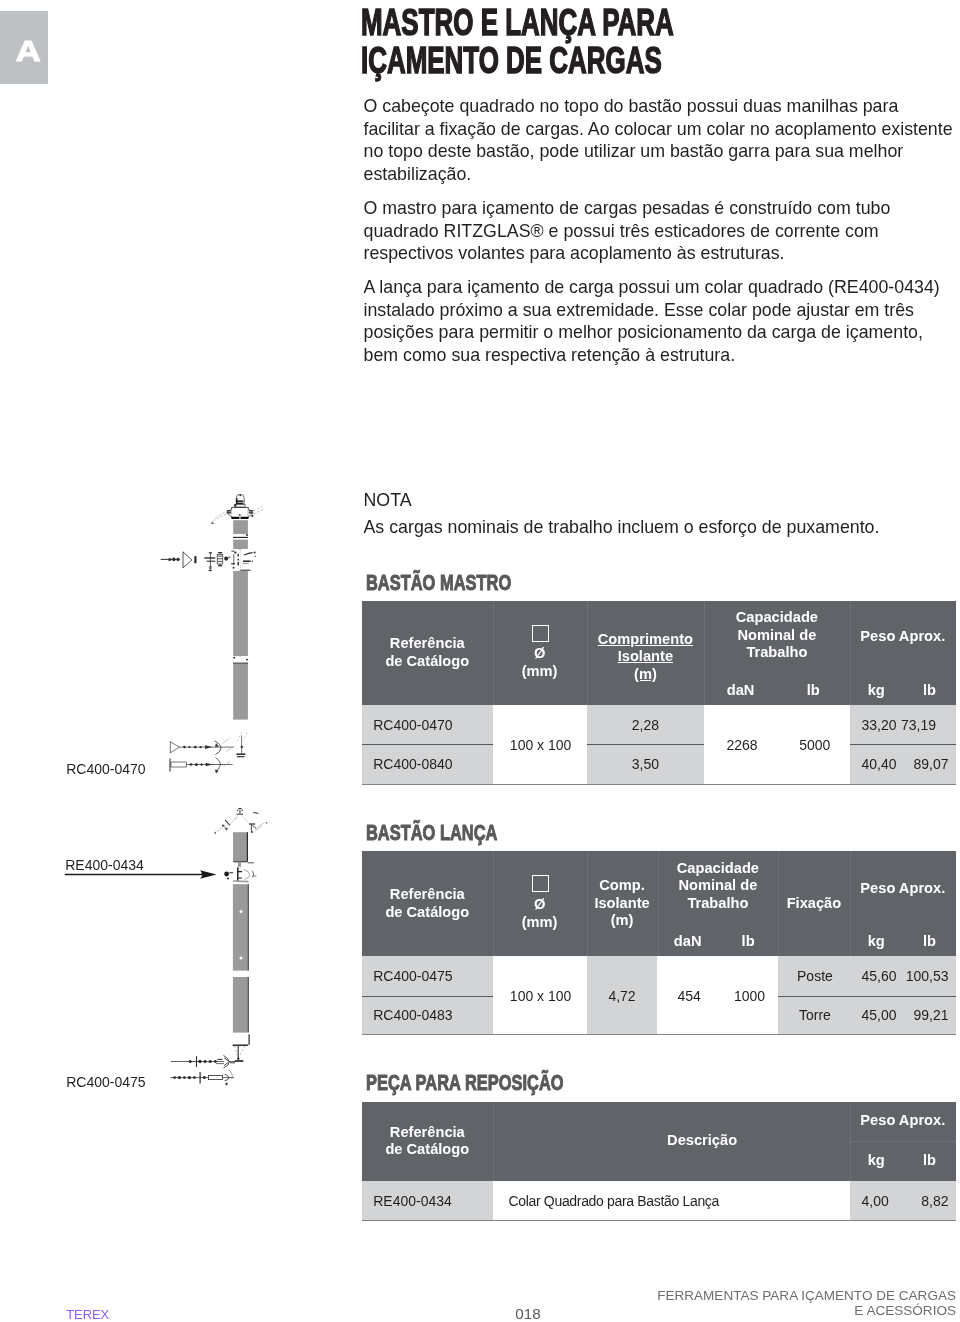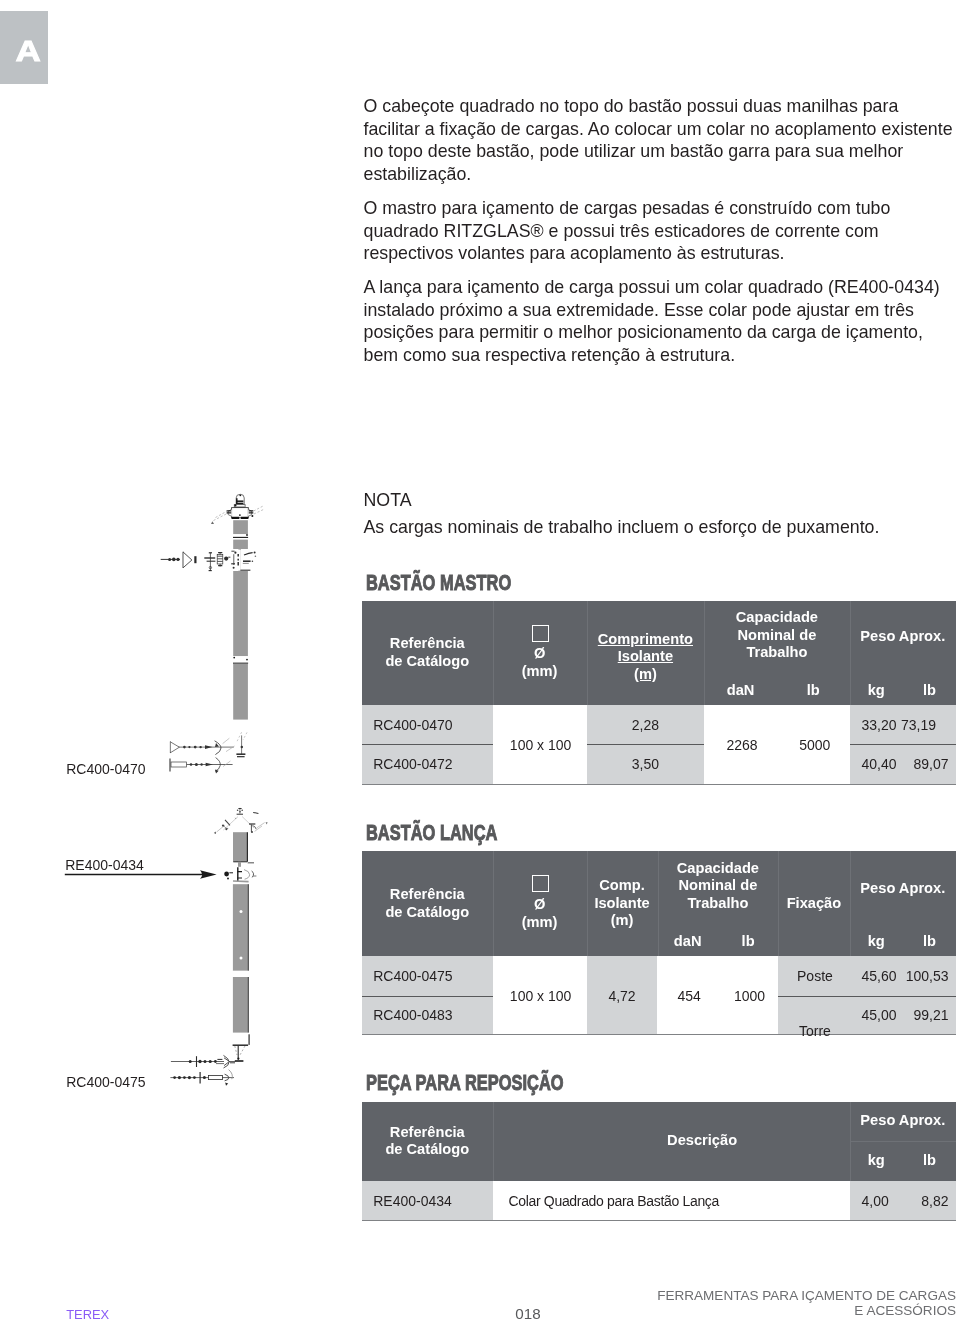--- a/index.html
+++ b/index.html
@@ -54,20 +54,24 @@
 </style>
 </head>
 <body>
 
 <div class="page">
 
   <div id="section-tab">
     <div class="letter">A</div>
   </div>
 
+  <div id="headline">
+    <div class="hl">MASTRO E LANÇA PARA</div>
+    <div class="hl">IÇAMENTO DE CARGAS</div>
+  </div>
 
   <div id="body-copy">
     <p>O cabeçote quadrado no topo do bastão possui duas manilhas para facilitar a fixação de cargas. Ao colocar um colar no acoplamento existente no topo deste bastão, pode utilizar um bastão garra para sua melhor estabilização.</p>
     <p>O mastro para içamento de cargas pesadas é construído com tubo quadrado RITZGLAS® e possui três esticadores de corrente com respectivos volantes para acoplamento às estruturas.</p>
     <p>A lança para içamento de carga possui um colar quadrado (RE400-0434) instalado próximo a sua extremidade. Esse colar pode ajustar em três posições para permitir o melhor posicionamento da carga de içamento, bem como sua respectiva retenção à estrutura.</p>
   </div>
 
   <div id="note">
     <p class="nt">NOTA</p>
     <p class="nb">As cargas nominais de trabalho incluem o esforço de puxamento.</p>
@@ -338,21 +342,21 @@
     <div class="cellbg g1" style="left:224.6px;top:104px;width:117.6px;height:79px;"></div>
     <div class="cellbg wt" style="left:342.2px;top:104px;width:145.4px;height:79px;"></div>
     <div class="cellbg g1" style="left:487.6px;top:104px;width:106.4px;height:79px;"></div>
 
     <div class="rowsep" style="left:0;top:142.5px;width:130.6px;"></div>
     <div class="rowsep" style="left:224.6px;top:142.5px;width:117.6px;"></div>
     <div class="rowsep" style="left:487.6px;top:142.5px;width:106.4px;"></div>
     <div class="botsep" style="left:0;top:183px;width:594px;"></div>
 
     <div class="dcell lft" style="left:11.2px;top:116px;width:120px;">RC400-0470</div>
-    <div class="dcell lft" style="left:11.2px;top:155px;width:120px;">RC400-0472</div>
+    <div class="dcell lft" style="left:11.2px;top:155px;width:120px;">RC400-0840</div>
     <div class="dcell" style="left:131.6px;top:136px;width:94px;">100 x 100</div>
     <div class="dcell" style="left:224.6px;top:116px;width:117.6px;">2,28</div>
     <div class="dcell" style="left:224.6px;top:155px;width:117.6px;">3,50</div>
     <div class="dcell" style="left:343.7px;top:136px;width:72.7px;">2268</div>
     <div class="dcell" style="left:416.4px;top:136px;width:72.7px;">5000</div>
     <div class="dcell lft" style="left:499.5px;top:116px;width:60px;">33,20</div>
     <div class="dcell rgt" style="left:526.5px;top:116px;width:60px;text-align:center;">73,19</div>
     <div class="dcell lft" style="left:499.5px;top:155px;width:60px;">40,40</div>
     <div class="dcell rgt" style="left:526.5px;top:155px;width:60px;">89,07</div>
   </div>
@@ -401,21 +405,21 @@
     <div class="rowsep" style="left:416.3px;top:144.5px;width:177.7px;"></div>
     <div class="botsep" style="left:0;top:182.5px;width:594px;"></div>
 
     <div class="dcell lft" style="left:11.2px;top:117px;width:120px;">RC400-0475</div>
     <div class="dcell lft" style="left:11.2px;top:156px;width:120px;">RC400-0483</div>
     <div class="dcell" style="left:131.6px;top:136.5px;width:94px;">100 x 100</div>
     <div class="dcell" style="left:224.6px;top:136.5px;width:70.9px;">4,72</div>
     <div class="dcell" style="left:297px;top:136.5px;width:60.4px;">454</div>
     <div class="dcell" style="left:357.4px;top:136.5px;width:60.4px;">1000</div>
     <div class="dcell" style="left:417.3px;top:117px;width:71.3px;">Poste</div>
-    <div class="dcell" style="left:417.3px;top:172px;width:71.3px;">Torre</div>
+    <div class="dcell" style="left:417.3px;top:156px;width:71.3px;">Torre</div>
     <div class="dcell lft" style="left:499.5px;top:117px;width:60px;">45,60</div>
     <div class="dcell rgt" style="left:526.5px;top:117px;width:60px;">100,53</div>
     <div class="dcell lft" style="left:499.5px;top:156px;width:60px;">45,00</div>
     <div class="dcell rgt" style="left:526.5px;top:156px;width:60px;">99,21</div>
   </div>
 
   <div class="tbl-title" style="left:365.6px;top:1070.7px;">PEÇA PARA REPOSIÇÃO</div>
   <div class="tblblock" style="left:362px;top:1102px;width:594px;height:118px;">
     <div class="hdbg" style="left:0;top:0;width:594px;height:78.5px;"></div>
     <div class="hdiv" style="left:130.6px;top:0;height:78.5px;"></div>

